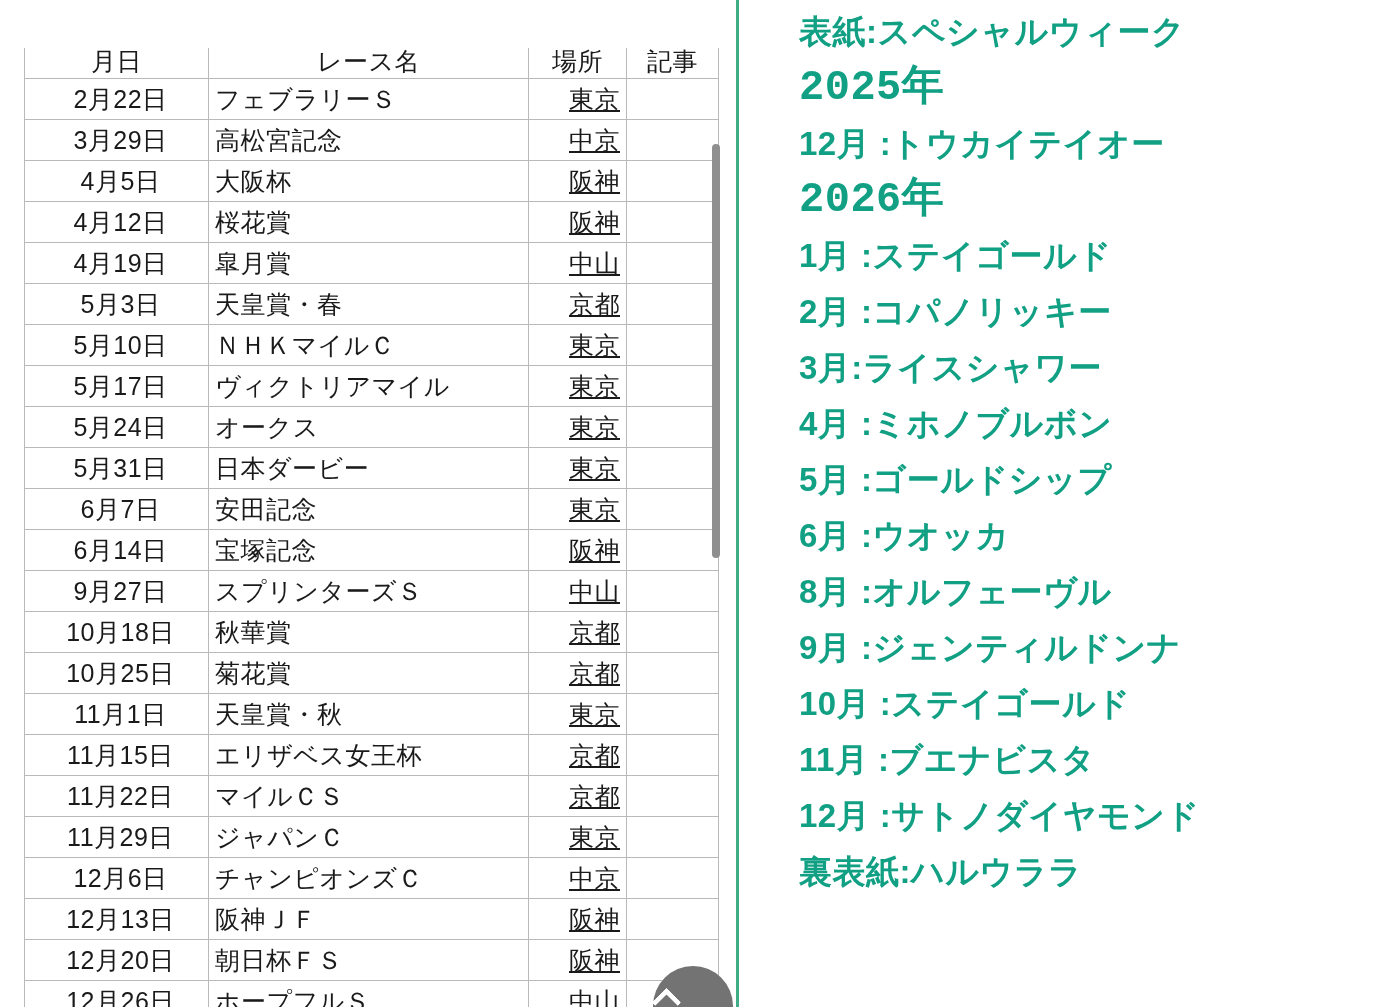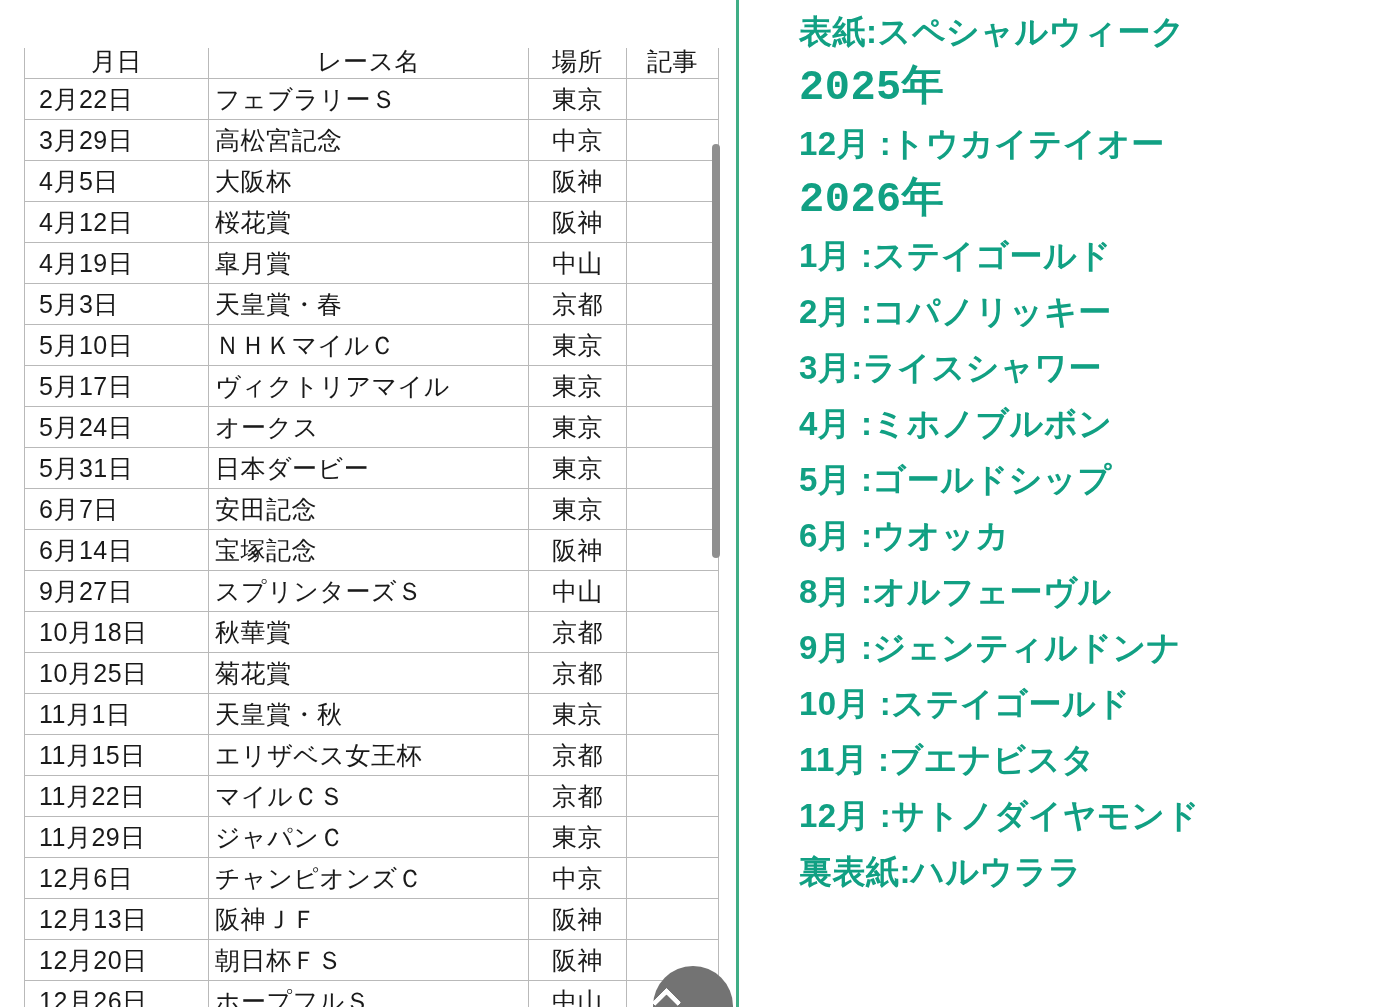--- a/index.html
+++ b/index.html
@@ -57,28 +57,29 @@
     overflow: hidden;
     font-weight: normal;
     letter-spacing: 0.5px;
   }
   table.schedule thead th {
     text-align: center;
     font-weight: normal;
     height: 32px;
   }
   table.schedule td.date {
-    text-align: left;
+    text-align: center;
     padding-left: 14px;
   }
   table.schedule td.race {
     text-align: left;
   }
   table.schedule td.place {
-    text-align: center;
+    text-align: right;
+    text-decoration: underline;
   }
   table.schedule td.note {
     text-align: center;
   }
 
   
   .table-inner {
     margin-top: -4px;
   }
 

